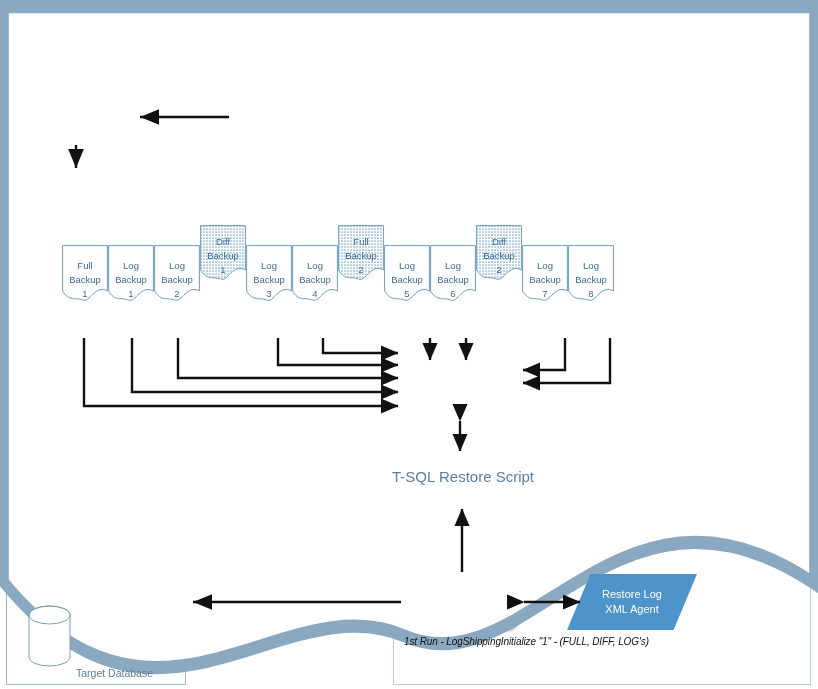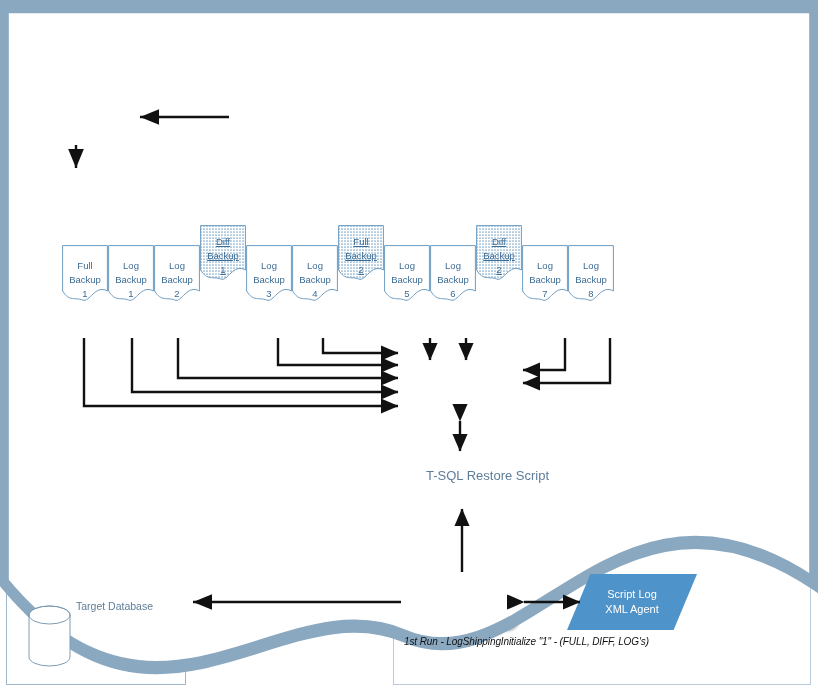--- a/index.html
+++ b/index.html
@@ -70,33 +70,33 @@
     position:absolute;box-sizing:border-box;
     font-size:9.5px;color:#3c6b93;text-align:center;
     line-height:1.45;
   }
   .doc .doc-bg{position:absolute;left:0;top:0;width:100%;height:100%;}
   .doc .doc-label{
     position:absolute;left:0;width:100%;
     z-index:2;pointer-events:none;
   }
   .doc.normal .doc-label{top:14px;}
-  .doc.diff .doc-label{top:10px;text-decoration:underline;}
+  .doc.diff .doc-label{top:10px;}
 
   
   .cyl{position:absolute;}
   .cyl-label{
     position:absolute;font-size:10.5px;color:#5e7d99;white-space:nowrap;
   }
 
   
   .tsql{position:absolute;left:413px;top:455px;width:93px;height:52px;}
   .tsql-label{
-    position:absolute;left:426px;top:468px;width:102px;
-    font-size:13px;color:#5e7d99;z-index:2;white-space:nowrap;
+    position:absolute;left:392px;top:468px;width:102px;
+    font-size:15px;color:#5e7d99;z-index:2;white-space:nowrap;
   }
 
   
   .footnote{
     position:absolute;left:404px;top:634px;width:400px;
     font-size:10px;font-style:italic;color:#111;line-height:1.55;
     font-family:"Liberation Sans","DejaVu Sans",sans-serif;
     white-space:nowrap;
   }
   .footnote div{letter-spacing:-.1px;}
@@ -332,31 +332,31 @@
     <span>ps_RestoreGene</span>
   </div>
 
   <svg class="layer tsql" viewBox="0 0 93 52" preserveAspectRatio="none">
     <path d="M0.5 0.5 L92.5 0.5 L92.5 44 C70 34 60 52 46 48 C32 44 18 58 0.5 44 Z" fill="#ffffff" stroke="#8aa8c0" stroke-width="1"></path>
   </svg>
   <div class="tsql-label">T-SQL Restore Script</div>
 
   <div class="parallelogram">
     <div>
-      <div>Script Log</div>
+      <div>Restore Log</div>
       <div>XML Agent</div>
     </div>
   </div>
 
   <svg class="layer cyl" style="left:28px;top:605px;width:43px;height:62px;" viewBox="0 0 43 62">
     <ellipse cx="21.5" cy="10" rx="20.5" ry="9" fill="#ffffff" stroke="#7d9cb5" stroke-width="1"></ellipse>
     <path d="M1 10 L1 52 A20.5 9 0 0 0 42 52 L42 10" fill="#ffffff" stroke="#7d9cb5" stroke-width="1"></path>
     <ellipse cx="21.5" cy="10" rx="20.5" ry="9" fill="none" stroke="#7d9cb5" stroke-width="1"></ellipse>
   </svg>
-  <div class="cyl-label" style="left:76px;top:600px;">Target Database</div>
+  <div class="cyl-label" style="left:76px;top:667px;">Target Database</div>
 
   <div class="footnote">
     <div>1st Run - LogShippingInitialize "1" - (FULL, DIFF, LOG's)</div>
   </div>
 
   <svg class="layer arrows" viewBox="0 0 818 689">
     <defs>
       <marker id="ah" markerWidth="9" markerHeight="9" refX="7.2" refY="3.2" orient="auto" markerUnits="strokeWidth">
         <path d="M0,0 L7.4,3.2 L0,6.4 z" fill="#111111"></path>
       </marker>

